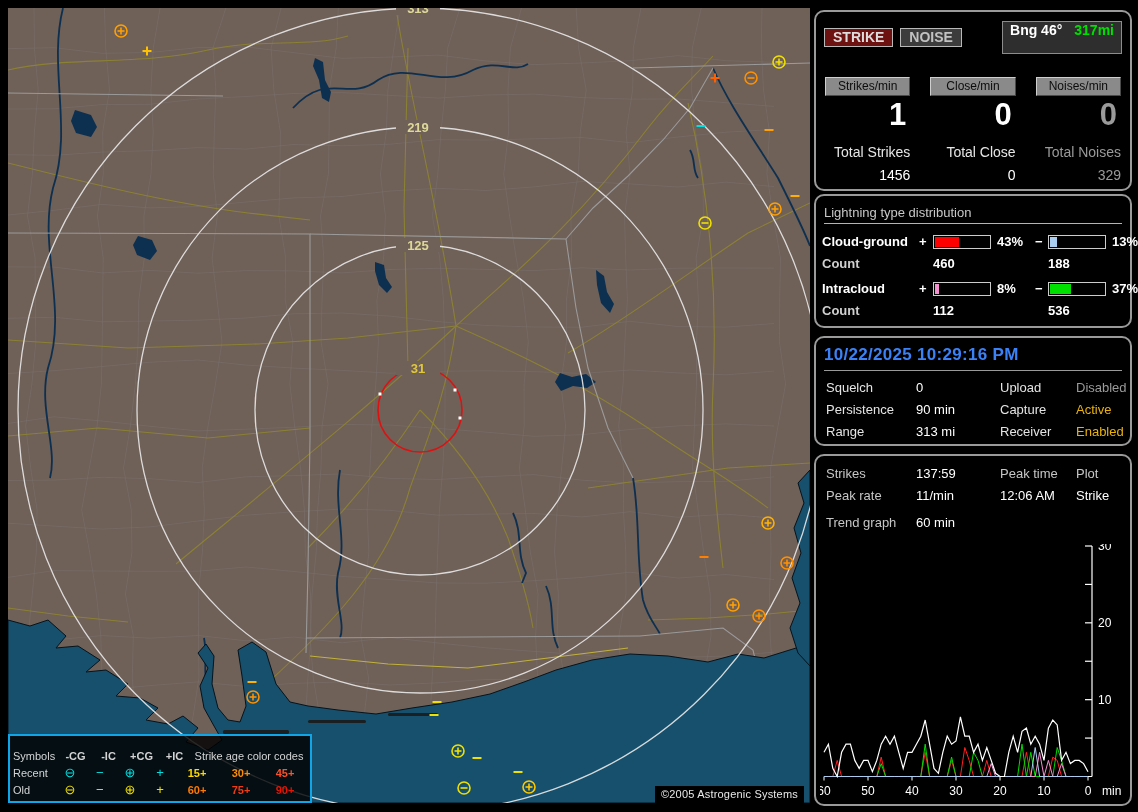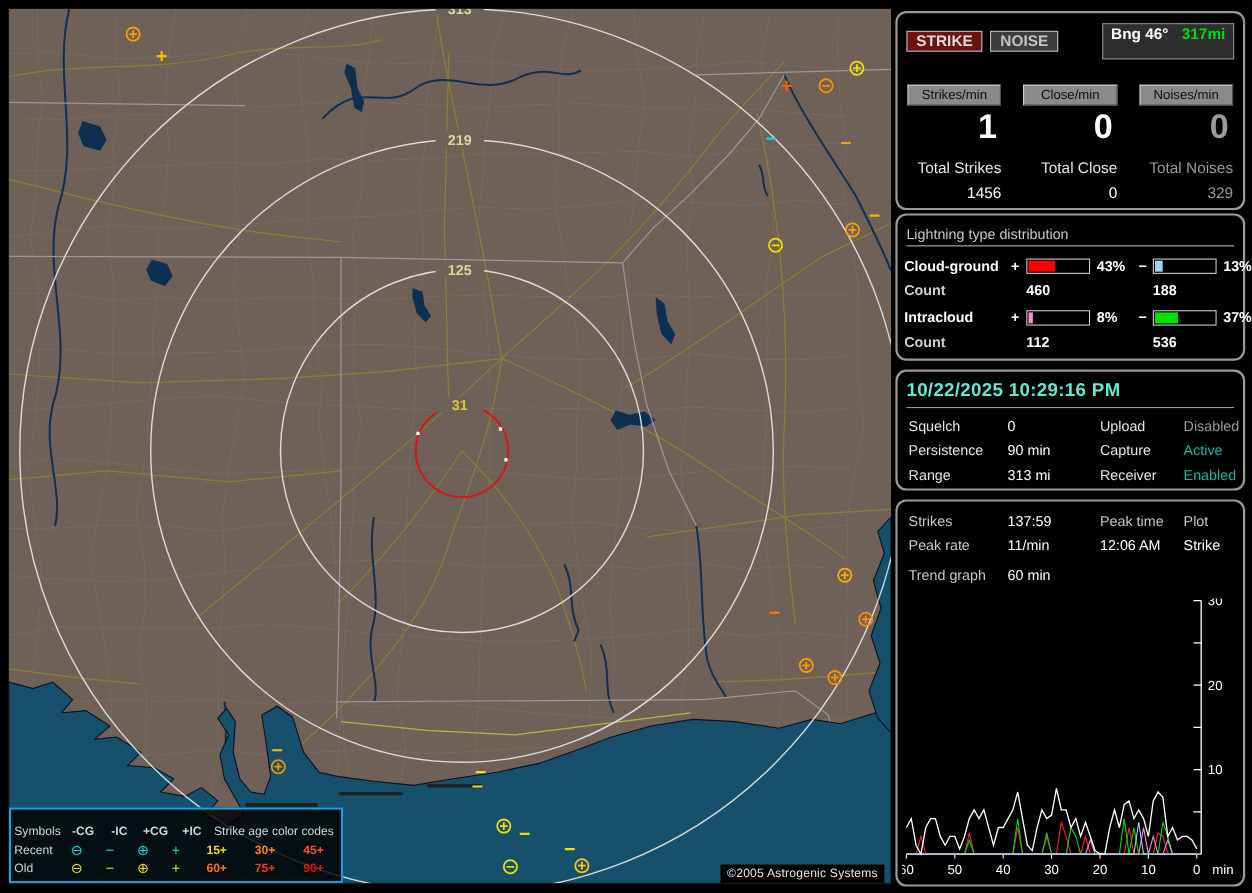--- a/index.html
+++ b/index.html
@@ -47,25 +47,25 @@
   .dist-row{display:grid;grid-template-columns:97px 14px 60px 42px 13px 60px 42px;
             align-items:center;font-size:13px;font-weight:bold;margin:0 6px;}
   .dist-bar-row{margin-top:10px;}
   .dist-count-row{margin-top:7px;}
   .dist-label{color:#fff;}
   .dist-count-label{color:#cfcfcf;}
   .bar{width:56px;height:12px;border:1px solid #cccccc;background:#000;position:relative;}
   .bar i{position:absolute;left:1px;top:1px;bottom:1px;display:block;}
   .pct{padding-left:4px;}
   
-  .datetime{color:#5eead4;font-weight:bold;font-size:17px;margin:7px 8px 0;padding-bottom:5px;
+  .datetime{color:#3b82f6;font-weight:bold;font-size:17px;margin:7px 8px 0;padding-bottom:5px;
             border-bottom:1px solid #9a9a9a;letter-spacing:.3px;}
   .grid4{display:grid;grid-template-columns:90px 84px 76px auto;font-size:13px;
          margin:9px 10px 0;row-gap:7px;}
-  .lbl{color:#e4e4e4;} .val{color:#fff;} .dim{color:#9a9a9a;} .green{color:#14b8a6;}
+  .lbl{color:#e4e4e4;} .val{color:#fff;} .dim{color:#9a9a9a;} .green{color:#eab308;}
   .glbl{color:#c6c6c6;}
   
   #stats-grid{margin-top:10px;}
   .trend-row{display:grid;grid-template-columns:90px auto;font-size:13px;margin:12px 10px 0;}
   #trend-svg{position:absolute;left:4px;top:88px;}
 </style>
 </head>
 <body>
 
 <div id="map">

